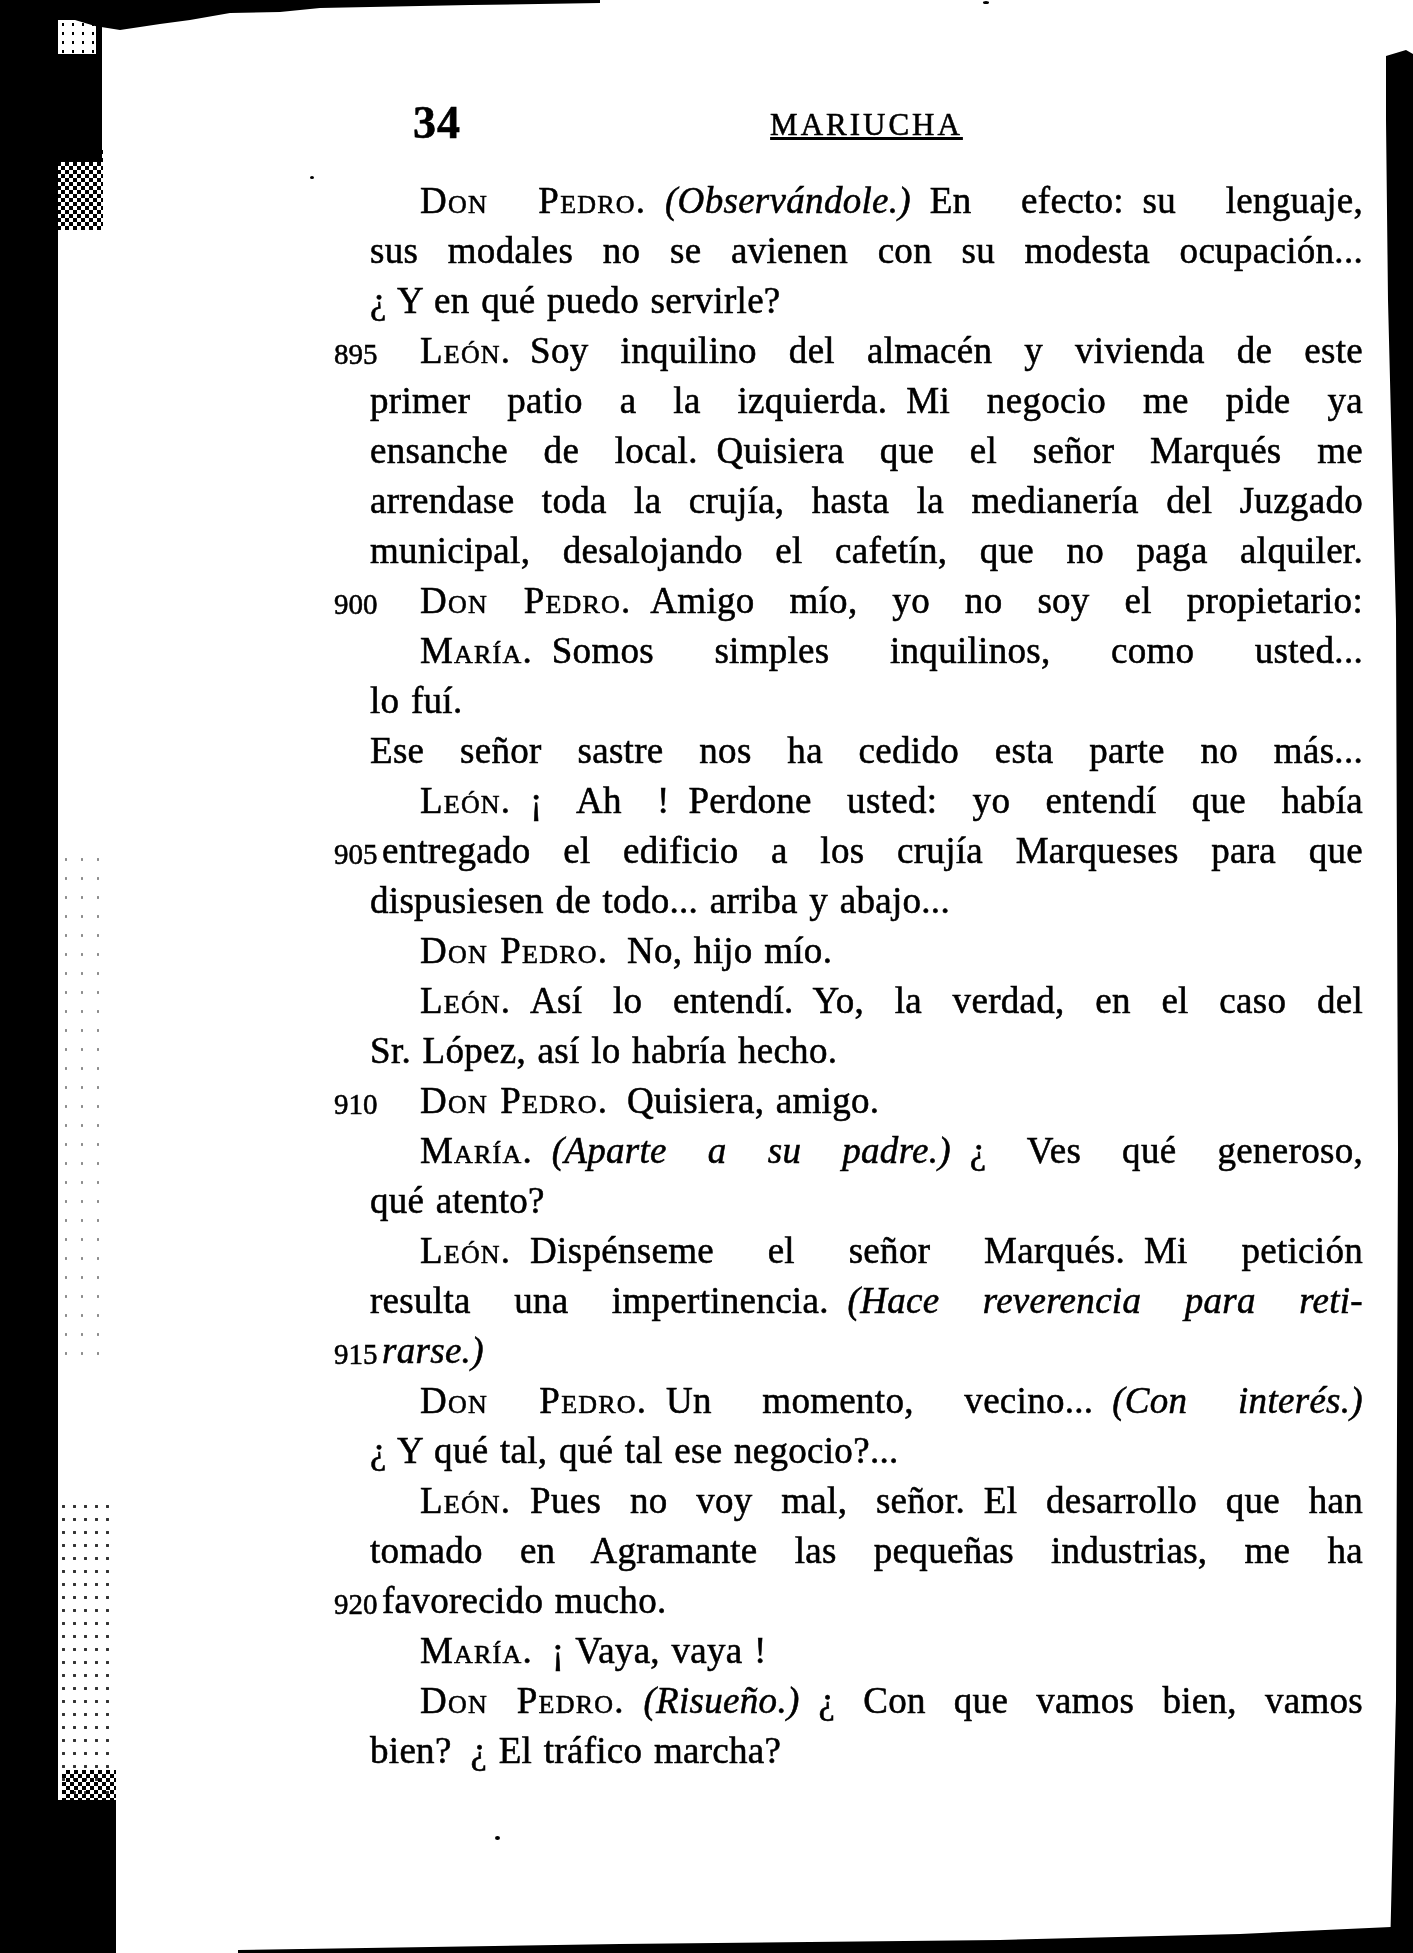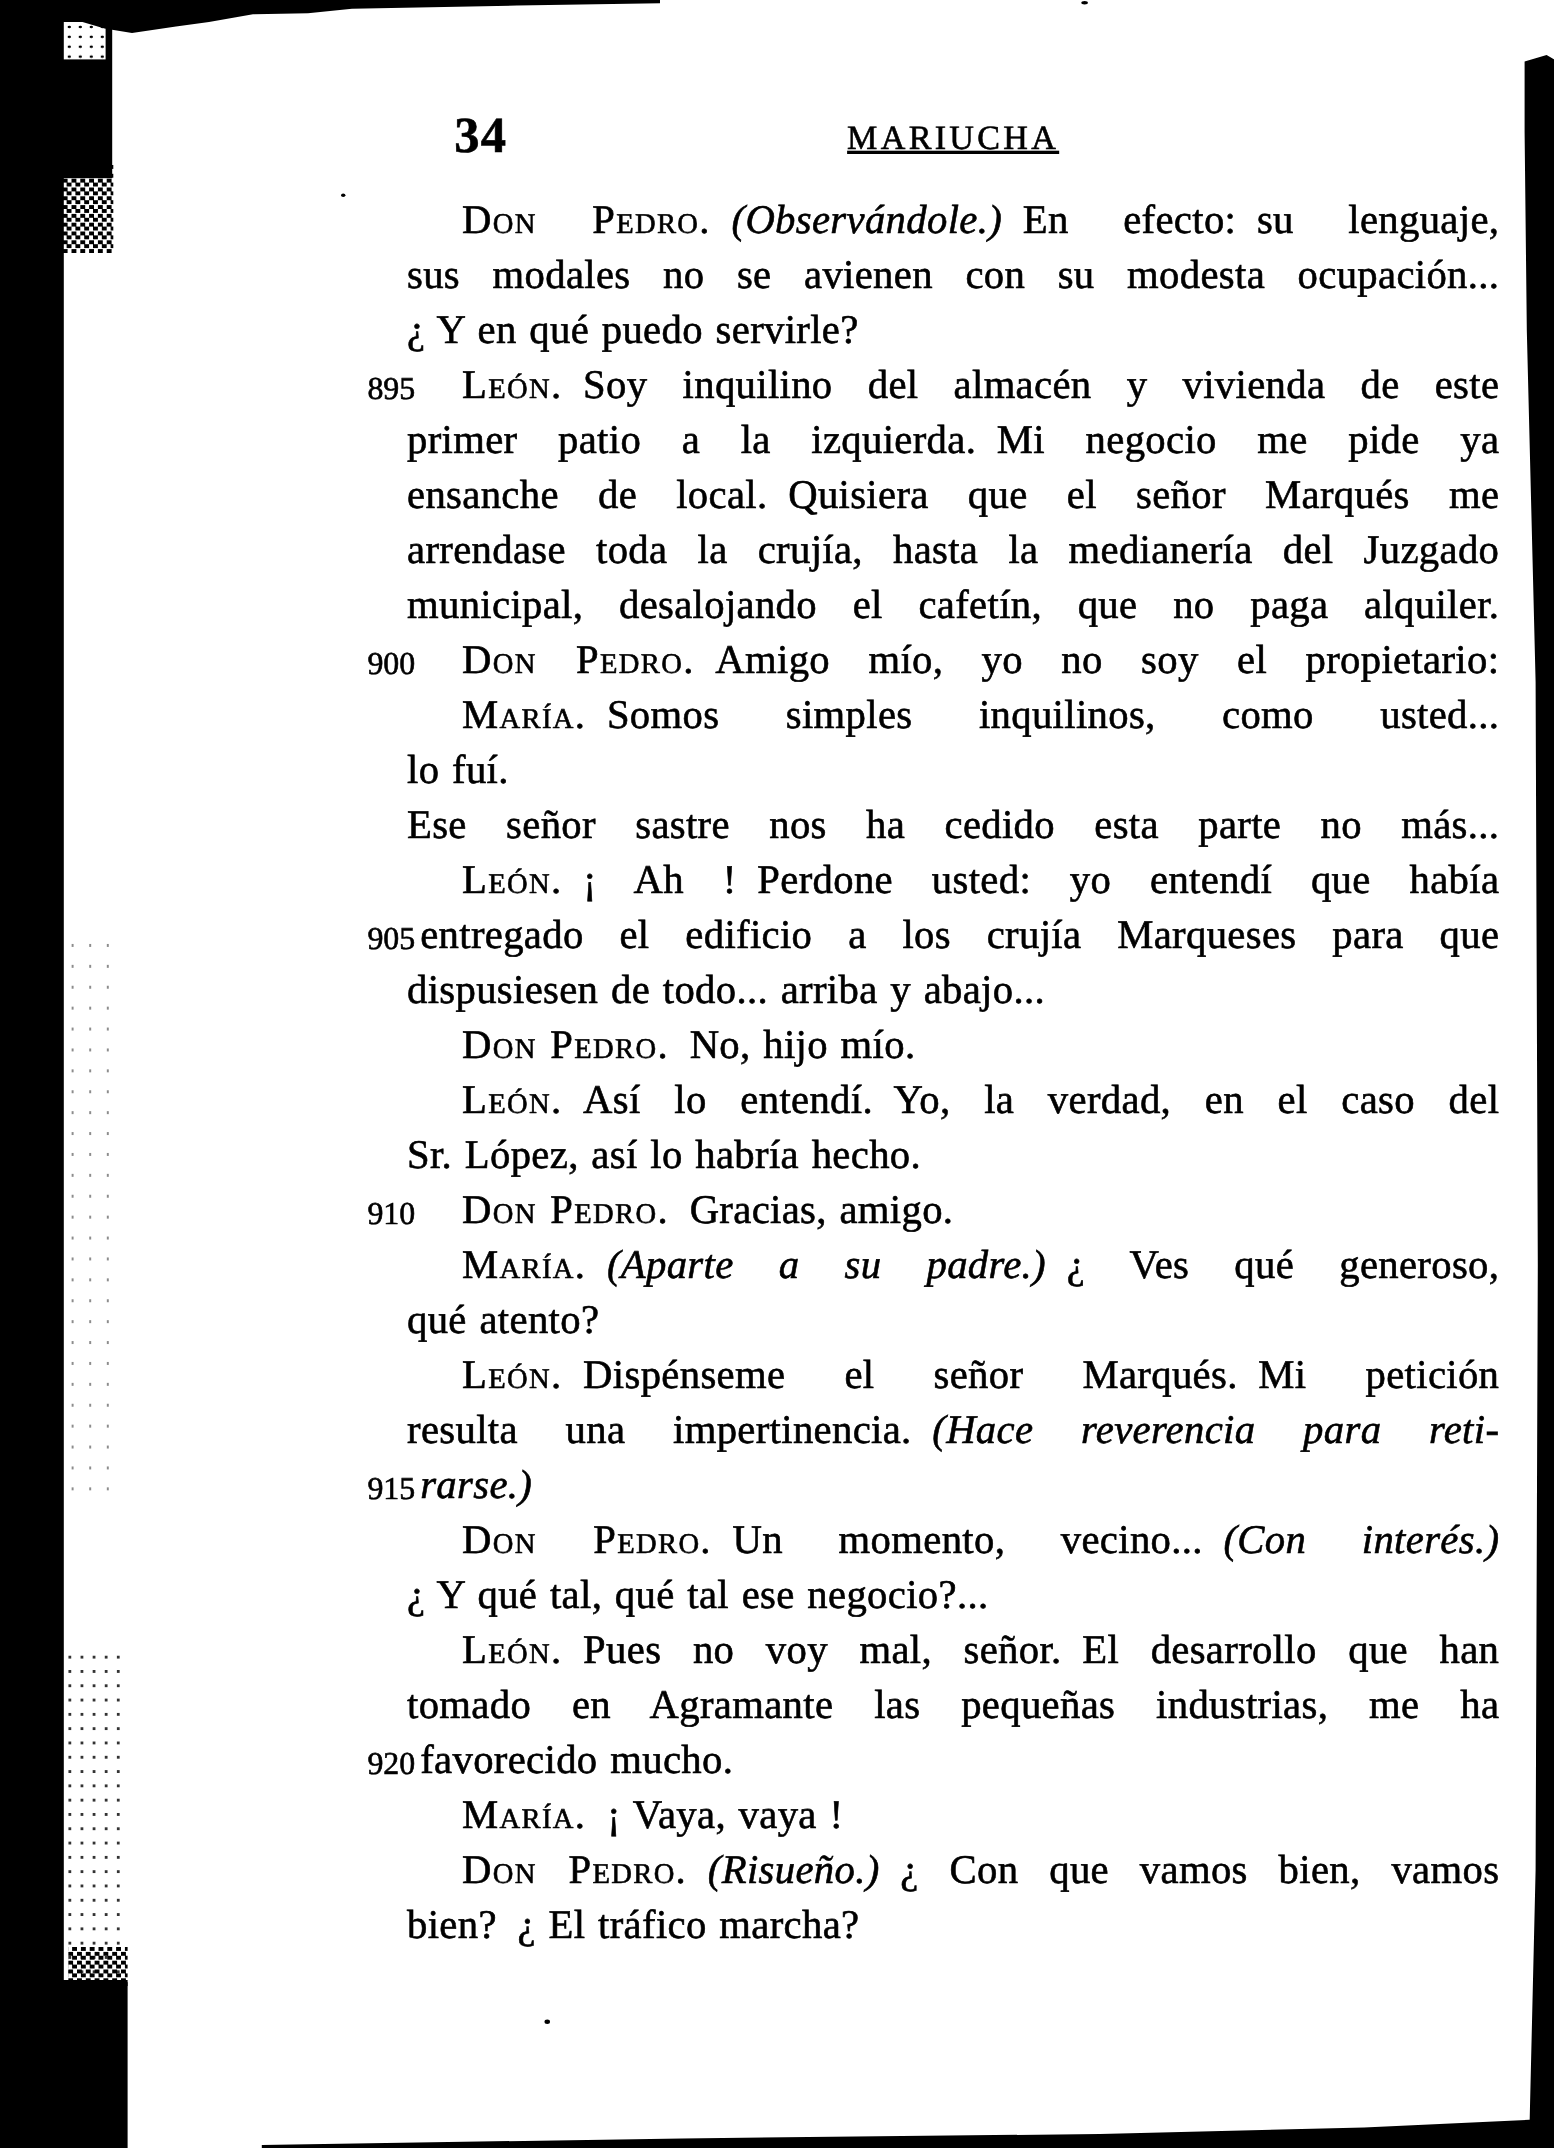--- a/index.html
+++ b/index.html
@@ -78,21 +78,21 @@
       <div class="line fill indent"><span class="lnum">900</span><span class="sc">Don Pedro.</span><span> Amigo mío, yo no soy el propietario:</span></div>
       <div class="line fill indent"><span class="sc">María.</span><span> Somos simples inquilinos, como usted...</span></div>
       <div class="line"><span>lo fuí.</span></div>
       <div class="line fill"><span>Ese señor sastre nos ha cedido esta parte no más...</span></div>
       <div class="line fill indent"><span class="sc">León.</span><span> ¡ Ah ! Perdone usted: yo entendí que había</span></div>
       <div class="line fill numflush"><span class="lnum">905</span><span>entregado el edificio a los crujía Marqueses para que</span></div>
       <div class="line"><span>dispusiesen de todo... arriba y abajo...</span></div>
       <div class="line indent"><span class="sc">Don Pedro.</span><span> No, hijo mío.</span></div>
       <div class="line fill indent"><span class="sc">León.</span><span> Así lo entendí. Yo, la verdad, en el caso del</span></div>
       <div class="line"><span>Sr. López, así lo habría hecho.</span></div>
-      <div class="line indent"><span class="lnum">910</span><span class="sc">Don Pedro.</span><span> Gracias, amigo.</span></div>
+      <div class="line indent"><span class="lnum">910</span><span class="sc">Don Pedro.</span><span> Quisiera, amigo.</span></div>
       <div class="line fill indent"><span class="sc">María.</span><span> </span><span class="i">(Aparte a su padre.)</span><span> ¿ Ves qué generoso,</span></div>
       <div class="line"><span>qué atento?</span></div>
       <div class="line fill indent"><span class="sc">León.</span><span> Dispénseme el señor Marqués. Mi petición</span></div>
       <div class="line fill"><span>resulta una impertinencia. </span><span class="i">(Hace reverencia para reti-</span></div>
       <div class="line numflush"><span class="lnum">915</span><span class="i">rarse.)</span></div>
       <div class="line fill indent"><span class="sc">Don Pedro.</span><span> Un momento, vecino... </span><span class="i">(Con interés.)</span></div>
       <div class="line"><span>¿ Y qué tal, qué tal ese negocio?...</span></div>
       <div class="line fill indent"><span class="sc">León.</span><span> Pues no voy mal, señor. El desarrollo que han</span></div>
       <div class="line fill"><span>tomado en Agramante las pequeñas industrias, me ha</span></div>
       <div class="line numflush"><span class="lnum">920</span><span>favorecido mucho.</span></div>

